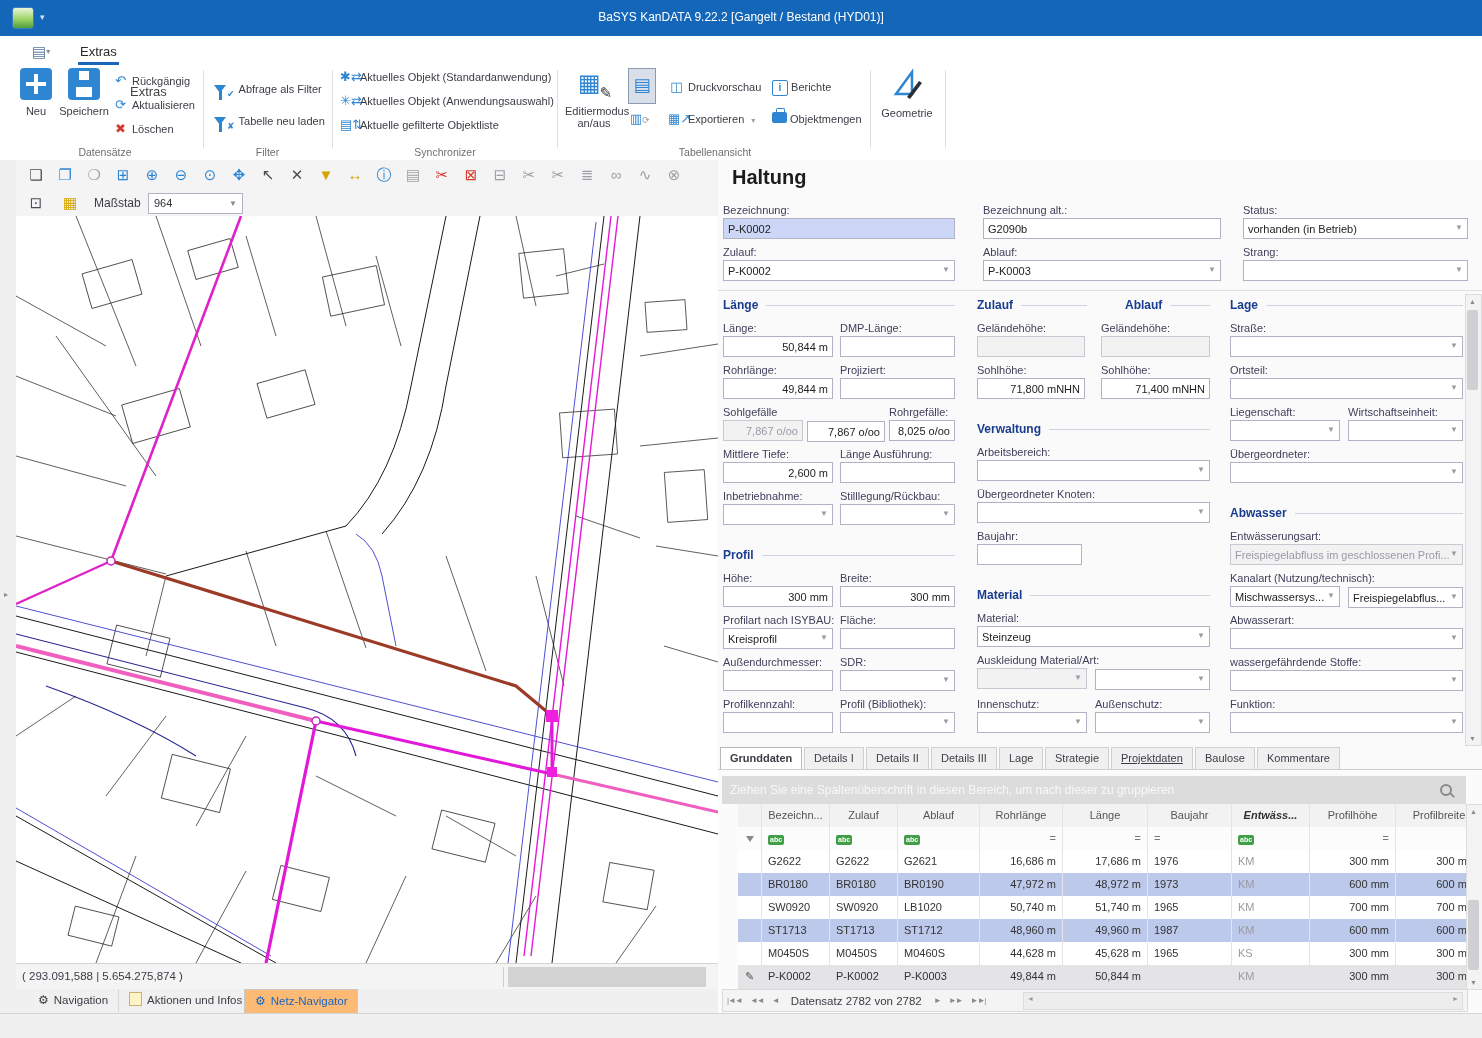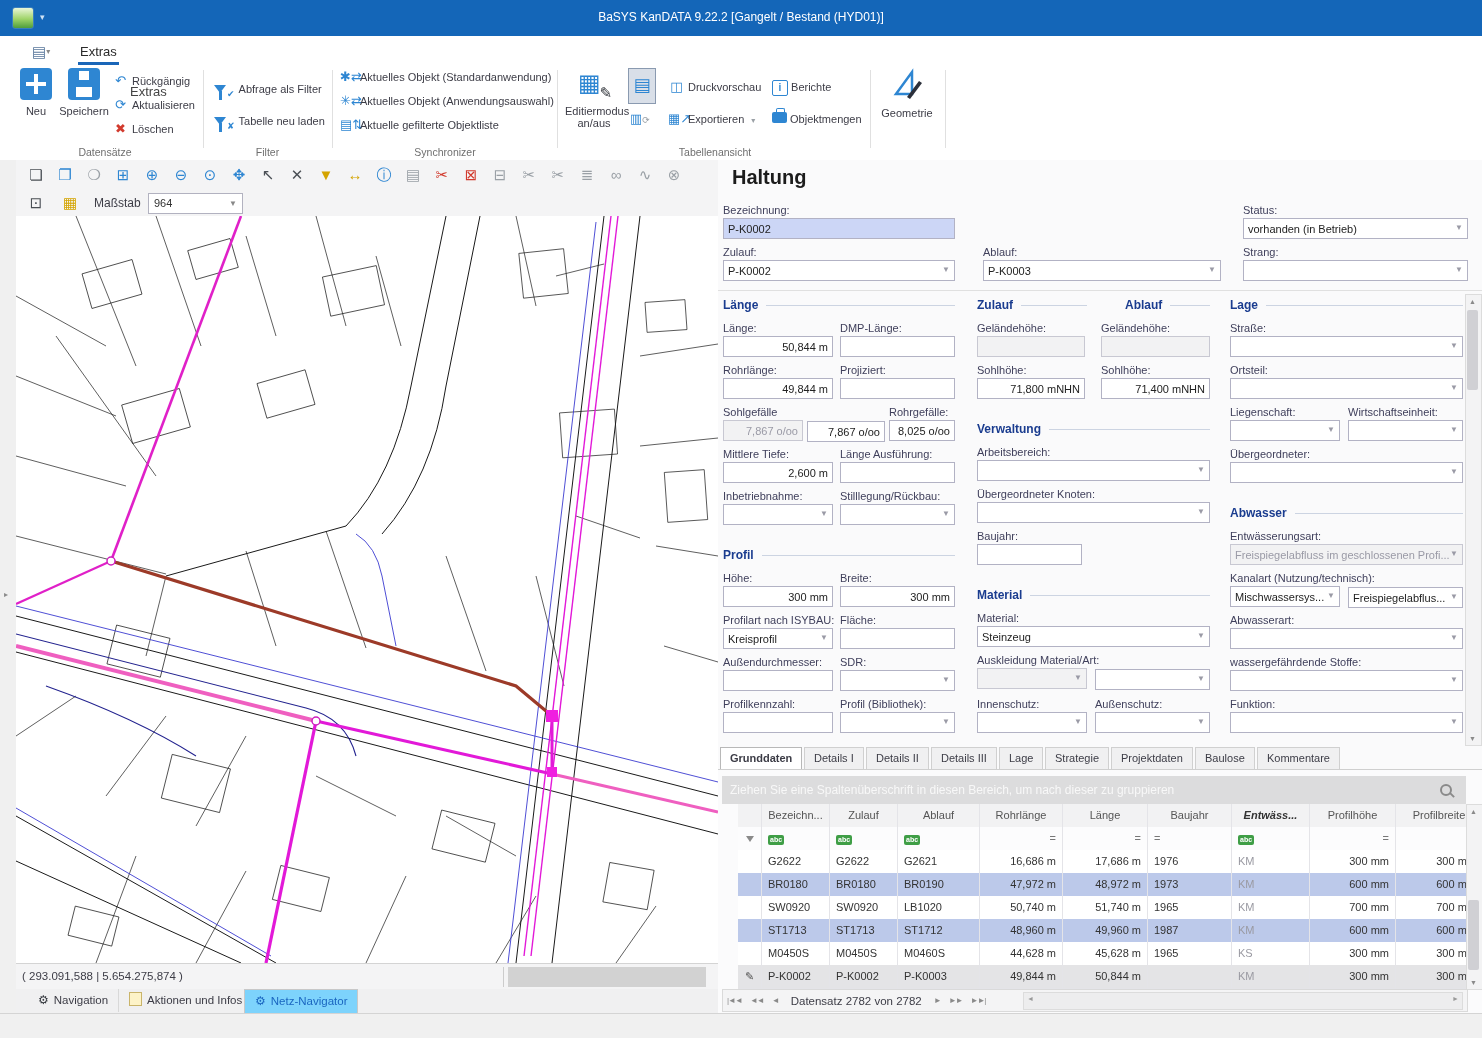--- a/index.html
+++ b/index.html
@@ -56,21 +56,21 @@
   #masstab-combo{position:absolute;left:132px;top:3px;width:88px;height:19px;background:#fff;border:1px solid #b2b2c0;
                  line-height:19px;padding-left:5px;font-size:11px;color:#333;}
   #masstab-combo .caret{position:absolute;right:5px;top:0;color:#888;font-size:8px;}
   #mapcanvas{left:0;top:56px;width:702px;height:747px;background:#ffffff;overflow:hidden;}
   #mapstatus{left:0;top:803px;width:702px;height:26px;background:#f4f4f5;border-top:1px solid #d4d4d4;}
   #coords{position:absolute;left:6px;top:6px;color:#3c3c46;font-size:11.5px;}
   #mapstatus .sep{position:absolute;left:487px;top:3px;width:1px;height:20px;background:#cccccc;}
   #mapscroll-thumb{position:absolute;left:492px;top:3px;width:198px;height:20px;background:#d2d2d2;}
   #maptabs{left:0;top:829px;width:702px;height:24px;background:#f0f0f1;}
   .mtab{position:absolute;top:0;height:23px;line-height:23px;padding:0 10px;color:#3c3c46;font-size:11.5px;background:#f0f0f1;border-right:1px solid #d8d8d8;}
-  .mtab.active{background:#7dd3fc;border:1px solid #c8c8c8;border-bottom:none;color:#1a66c0;}
+  .mtab.active{background:#fdba74;border:1px solid #c8c8c8;border-bottom:none;color:#1a66c0;}
   .mtab .gi{margin-right:5px;font-size:12px;color:#33373d;}
   .mtab.active .gi{color:#1a66c0;}
   .note-icon{display:inline-block;width:11px;height:12px;background:#fdf3c8;border:1px solid #c9b46a;margin-right:5px;vertical-align:-2px;}
   
   #formpanel{left:718px;top:160px;width:764px;height:853px;background:#fafafb;}
   #form-title{left:14px;top:6px;font-size:20px;font-weight:bold;color:#1c1c1c;}
   #topfields{left:0;top:38px;width:764px;height:92px;border-bottom:1px solid #e0e0e0;}
   .lbl{font-size:11px;color:#40405c;white-space:nowrap;}
   .inp{position:relative;height:19px;border:1px solid #b2b2c4;background:#fff;font-size:11px;color:#222;
        padding:0 4px;display:flex;align-items:center;overflow:hidden;white-space:nowrap;}
@@ -350,20 +350,26 @@
 <div class="abs" id="formpanel">
   <div class="abs" id="form-title">Haltung</div>
 
   <div class="abs" id="topfields">
     <div class="fld" style="left:5px;top:6px;width:232px;">
       <div class="lbl">Bezeichnung:</div>
       <div class="inp hl">
           <span>P-K0002</span>
         </div>
     </div>
+    <div class="fld" style="left:265px;top:6px;width:238px;">
+      <div class="lbl">Bezeichnung alt.:</div>
+      <div class="inp">
+          <span>G2090b</span>
+        </div>
+    </div>
     <div class="fld" style="left:525px;top:6px;width:225px;">
       <div class="lbl">Status:</div>
       <div class="inp sel">
           <span>vorhanden (in Betrieb)</span>
           <span class="caret">▼</span>
         </div>
     </div>
     <div class="fld" style="left:5px;top:48px;width:232px;">
       <div class="lbl">Zulauf:</div>
       <div class="inp sel">
@@ -702,21 +708,21 @@
   </div>
 
   <div class="abs" id="dettabs">
 
   <div class="dtab active" style="left: 2px;"><span>Grunddaten</span></div>
       <div class="dtab" style="left: 86px;"><span>Details I</span></div>
       <div class="dtab" style="left: 148px;"><span>Details II</span></div>
       <div class="dtab" style="left: 213px;"><span>Details III</span></div>
       <div class="dtab" style="left: 281px;"><span>Lage</span></div>
       <div class="dtab" style="left: 327px;"><span>Strategie</span></div>
-      <div class="dtab" style="left: 393px;"><span>Projektdaten</span></div>
+      <div class="dtab" style="left: 393px; text-decoration: underline;"><span>Projektdaten</span></div>
       <div class="dtab" style="left: 477px;"><span>Baulose</span></div>
       <div class="dtab" style="left: 539px;"><span>Kommentare</span></div>
     </div>
 
   <div class="abs" id="grid">
     <div id="groupbar">
       <span>Ziehen Sie eine Spaltenüberschrift in diesen Bereich, um nach dieser zu gruppieren</span>
       <span class="mag"></span>
     </div>
     <div class="trow" id="headrow">

